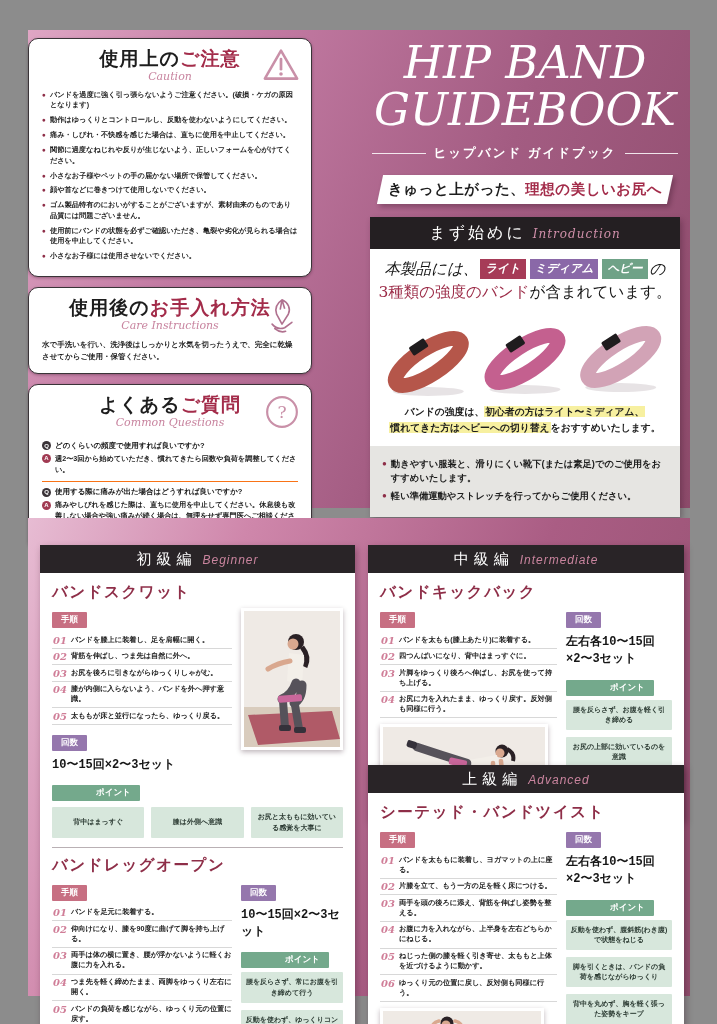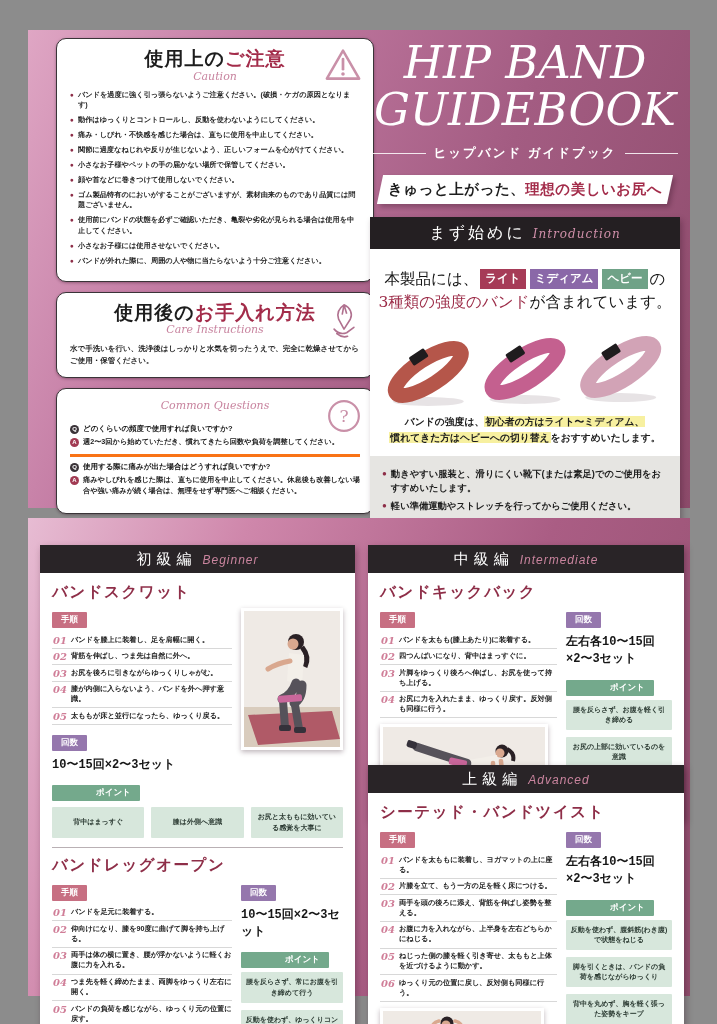--- a/index.html
+++ b/index.html
@@ -7,36 +7,36 @@
     width:717px;height:1024px;position:relative;background:#8c8c8c;
     font-family:"Liberation Sans","DejaVu Sans",sans-serif;
     -webkit-font-smoothing:antialiased;overflow:hidden;
   }
   .serif{font-family:"DejaVu Serif","Liberation Serif",serif;}
   .page{position:absolute;left:28px;width:662px;height:478px;}
   .page1{top:30px;background:linear-gradient(112deg,#dfa6c4 0%,#c27aa2 28%,#a35c82 62%,#8d4b6b 100%);}
   .page2{top:518px;background:linear-gradient(112deg,#e7bcd3 0%,#cf87ab 26%,#aa5d84 62%,#93506f 100%);}
 
   
-  .p1-left{position:absolute;left:28px;top:8px;width:318px;}
+  .p1-left{position:absolute;left:0;top:8px;width:284px;}
   .info-box{position:relative;background:#fff;border:1.5px solid #3a3438;border-radius:10px;
     padding:9px 13px 10px;margin-bottom:10px;box-shadow:0 1px 3px rgba(40,10,25,.35);}
   .box-title{text-align:center;font-family:"DejaVu Serif","Liberation Serif",serif;
     font-size:19px;font-weight:700;color:#1d1d1d;letter-spacing:1px;line-height:1.1;}
   .box-title .t-red{color:#a32c4a;}
   .box-script{text-align:center;font-family:"DejaVu Serif","Liberation Serif",serif;
     font-style:italic;color:#c8849f;font-size:11px;margin:1px 0 7px;}
   .box-icon{position:absolute;top:9px;right:11px;}
   ul.plain{list-style:none;margin:0;padding:0;}
   .bullet-item{display:flex;gap:4px;font-size:7.2px;line-height:1.45;color:#1f1f1f;
     font-weight:600;margin-bottom:4.5px;}
   .bullet-item::before{content:"●";color:#8e2e48;font-size:6.5px;line-height:1.6;}
   .care-body{font-size:7.5px;line-height:1.6;color:#1f1f1f;font-weight:600;}
   .qa{padding:5px 0 6px;}
-  .qa + .qa{border-top:3px solid #f97316;}
+  .qa + .qa{border-top:1px solid #f97316;}
   .q-line,.a-line{display:flex;gap:4px;align-items:flex-start;}
   .q-line{font-size:7.5px;font-weight:700;color:#161616;margin-bottom:3px;}
   .a-line{font-size:7.2px;font-weight:600;color:#222;line-height:1.5;}
   .qmark,.amark{flex:0 0 auto;width:9px;height:9px;border-radius:50%;color:#fff;font-size:6px;
     font-weight:700;display:flex;align-items:center;justify-content:center;margin-top:.5px;}
   .qmark{background:#3a3338;}
   .amark{background:#a13a52;}
 
   
   .p1-right{position:absolute;left:342px;top:8px;width:310px;text-align:center;}
@@ -48,21 +48,21 @@
   .tagline{background:#fff;transform:skewX(-12deg);margin:0 10px;padding:5px 4px;
     box-shadow:3px 3px 5px rgba(40,10,25,.3);}
   .tagline-inner{display:block;transform:skewX(12deg);font-size:14.5px;font-weight:800;
     letter-spacing:.5px;color:#1d1d1d;white-space:nowrap;}
   .tagline-inner .tag-red{color:#a32c4a;}
   .intro-card{margin-top:13px;background:#fff;box-shadow:2px 3px 6px rgba(40,10,25,.3);text-align:center;}
   .intro-head{background:#241f22;color:#fff;padding:6px 0 5px;font-family:"DejaVu Serif","Liberation Serif",serif;
     font-size:16px;letter-spacing:3px;}
   .intro-head .lvl-script{font-style:italic;font-size:12px;color:#cf8fa9;letter-spacing:1px;margin-left:7px;}
   .intro-line{font-family:"DejaVu Serif","Liberation Serif",serif;font-size:15.5px;color:#161616;line-height:1.5;}
-  .intro-line1{margin-top:19px;}
+  .intro-line1{margin-top:9px;font-style:italic;}
   .intro-line2 .red{color:#9c2c48;}
   .strength-badge{display:inline-block;color:#fff;font-family:"Liberation Sans","DejaVu Sans",sans-serif;
     font-size:11.5px;font-weight:700;padding:1px 5px 2px;margin:0 2px;vertical-align:2px;}
   .strength-badges .strength-badge:nth-of-type(1){background:#a63b57;}
   .strength-badges .strength-badge:nth-of-type(2){background:#8a68a8;}
   .strength-badges .strength-badge:nth-of-type(3){background:#6fa287;}
   .bands-art{display:block;margin:2px auto 0;}
   .intro-note{font-size:9.8px;font-weight:800;color:#1c1c1c;line-height:1.65;margin-top:2px;}
   .hl{background:#f7f0a0;padding:0 1px;}
   .tips{background:#e6e5e2;margin-top:10px;padding:9px 12px 8px;text-align:left;}
@@ -143,23 +143,20 @@
           </li>
           <li class="bullet-item">
             <span>ゴム製品特有のにおいがすることがございますが、素材由来のものであり品質には問題ございません。</span>
           </li>
           <li class="bullet-item">
             <span>使用前にバンドの状態を必ずご確認いただき、亀裂や劣化が見られる場合は使用を中止してください。</span>
           </li>
           <li class="bullet-item">
             <span>小さなお子様には使用させないでください。</span>
           </li>
-          <li class="bullet-item">
-            <span>バンドが外れた際に、周囲の人や物に当たらないよう十分ご注意ください。</span>
-          </li>
         </ul>
     </div>
 
     <div class="info-box">
       <div class="box-icon">
         <svg width="36" height="38" viewBox="0 0 40 42">
           <path d="M20 3 C14 7 12 13 14 19 L20 30 L27 19 C30 13 27 6 20 3 Z M20 3 L18 14 M20 3 L23 13" fill="none" stroke="#b0718f" stroke-width="1.8" stroke-linejoin="round"></path>
           <path d="M9 30 q6 7 14 4 l8 -6 M12 35 q6 5 12 3" fill="none" stroke="#b0718f" stroke-width="1.8" stroke-linecap="round"></path>
         </svg>
       </div>
@@ -168,20 +165,21 @@
       <p class="care-body" style="margin:0;">水で手洗いを行い、洗浄後はしっかりと水気を切ったうえで、完全に乾燥させてからご使用・保管ください。</p>
     </div>
 
     <div class="info-box">
       <div class="box-icon">
         <svg width="36" height="36" viewBox="0 0 40 40">
           <circle cx="20" cy="20" r="16.5" fill="none" stroke="#c990a8" stroke-width="2.4"></circle>
           <text x="20" y="27" text-anchor="middle" font-size="19" fill="#c990a8" font-family="DejaVu Serif,serif">?</text>
         </svg>
       </div>
+      <div class="box-title"><span class="t-black">よくある</span><span class="t-red">ご質問</span></div>
       <div class="box-script">Common Questions</div>
       <div>
 
           <div class="qa">
             <div class="q-line">
               <span class="qmark">Q</span>
               <span>どのくらいの頻度で使用すれば良いですか?</span>
             </div>
             <div class="a-line">
               <span class="amark">A</span>

